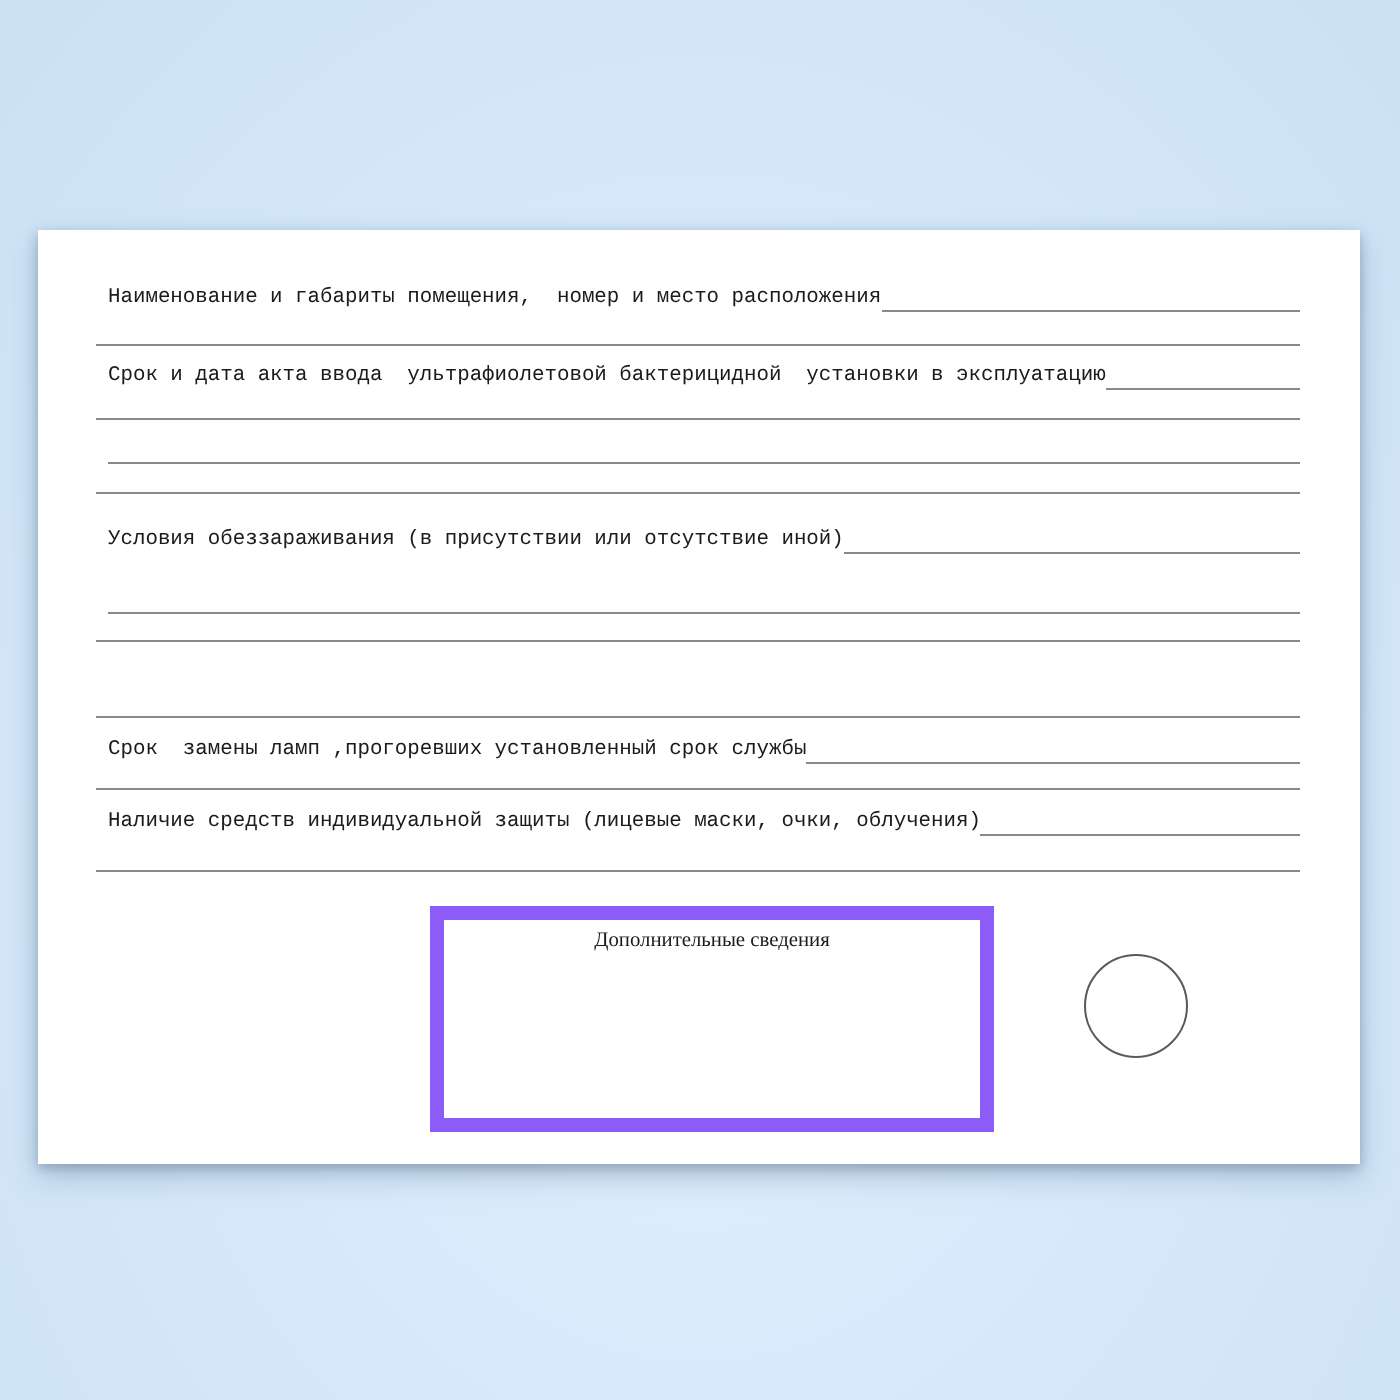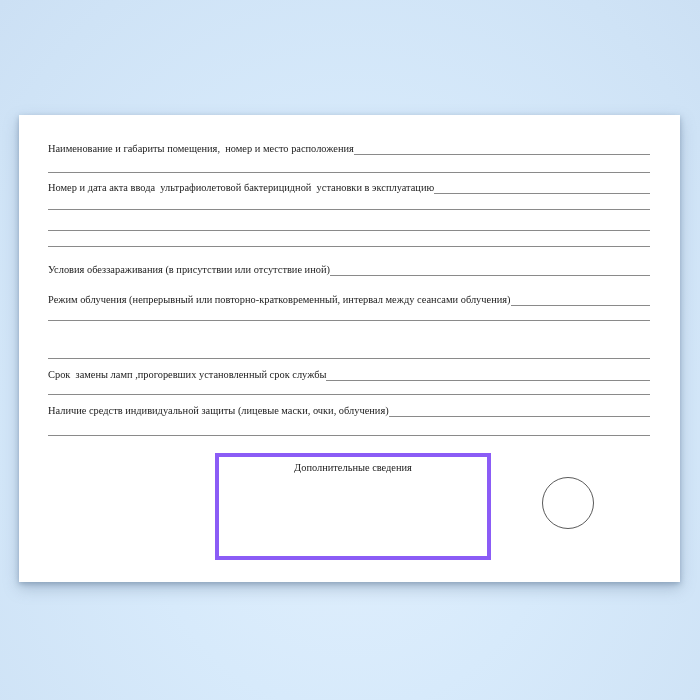--- a/index.html
+++ b/index.html
@@ -7,36 +7,36 @@
     width:700px;height:700px;position:relative;overflow:hidden;
     background:radial-gradient(ellipse at 50% 62%, #e2f0fd 0%, #d7eafb 45%, #cfe3f6 85%, #cce0f4 100%);
     font-family:"Liberation Serif", serif;
   }
   .paper{
     position:absolute;left:19px;top:115px;width:661px;height:467px;
     background:#ffffff;
     box-shadow:0 2px 5px rgba(96,121,150,.45), 0 6px 14px rgba(96,121,150,.38);
   }
   .row{
-    position:absolute;left:29px;right:30px;height:14px;
-    display:flex;align-items:flex-start;
+    position:absolute;left:35px;right:30px;height:14px;
+    display:flex;align-items:flex-end;font-family:Liberation Mono, monospace;
   }
   .lbl{
     font-size:10.4px;line-height:14px;color:#1b1b1b;white-space:pre;
   }
   .fill{
     flex:1;height:12px;border-bottom:1px solid #8a8a8a;
   }
   .hline{
     position:absolute;left:29px;right:30px;height:0;
     border-top:1px solid #8a8a8a;
   }
   .extra-box{
     position:absolute;left:196px;top:338px;width:268px;height:99px;
-    border:4px solid #8b5cf6;background:#fff;text-align:center;
+    border:7px solid #8b5cf6;background:#fff;text-align:center;
   }
   .extra-box .title{
     display:inline-block;margin-top:4px;font-size:10.4px;color:#1b1b1b;
   }
   .stamp{
     position:absolute;left:523px;top:362px;width:50px;height:50px;
     border:1px solid #5a5a5a;border-radius:50%;background:#fff;
   }
 </style>
 </head>
@@ -44,37 +44,36 @@
 
 <div class="paper">
 
   <div class="row" style="top:27px">
     <span class="lbl">Наименование и габариты помещения,  номер и место расположения</span>
     <div class="fill"></div>
   </div>
   <div class="hline" style="top:57px"></div>
 
   <div class="row" style="top:66px">
-    <span class="lbl">Номер и дата акта ввода  ультрафиолетовой бактерицидной  установки в эксплуатацию</span>
+    <span class="lbl">Срок и дата акта ввода  ультрафиолетовой бактерицидной  установки в эксплуатацию</span>
     <div class="fill"></div>
   </div>
   <div class="hline" style="top:94px"></div>
 
   <div class="row" style="top:103px">
     <div class="fill"></div>
   </div>
   <div class="hline" style="top:131px"></div>
 
   <div class="row" style="top:148px">
     <span class="lbl">Условия обеззараживания (в присутствии или отсутствие иной)</span>
     <div class="fill"></div>
   </div>
 
   <div class="row" style="top:178px">
-    <span class="lbl">Режим облучения (непрерывный или повторно-кратковременный, интервал между сеансами облучения)</span>
     <div class="fill"></div>
   </div>
   <div class="hline" style="top:205px"></div>
 
   <div class="hline" style="top:243px"></div>
 
   <div class="row" style="top:253px">
     <span class="lbl">Срок  замены ламп ,прогоревших установленный срок службы</span>
     <div class="fill"></div>
   </div>

